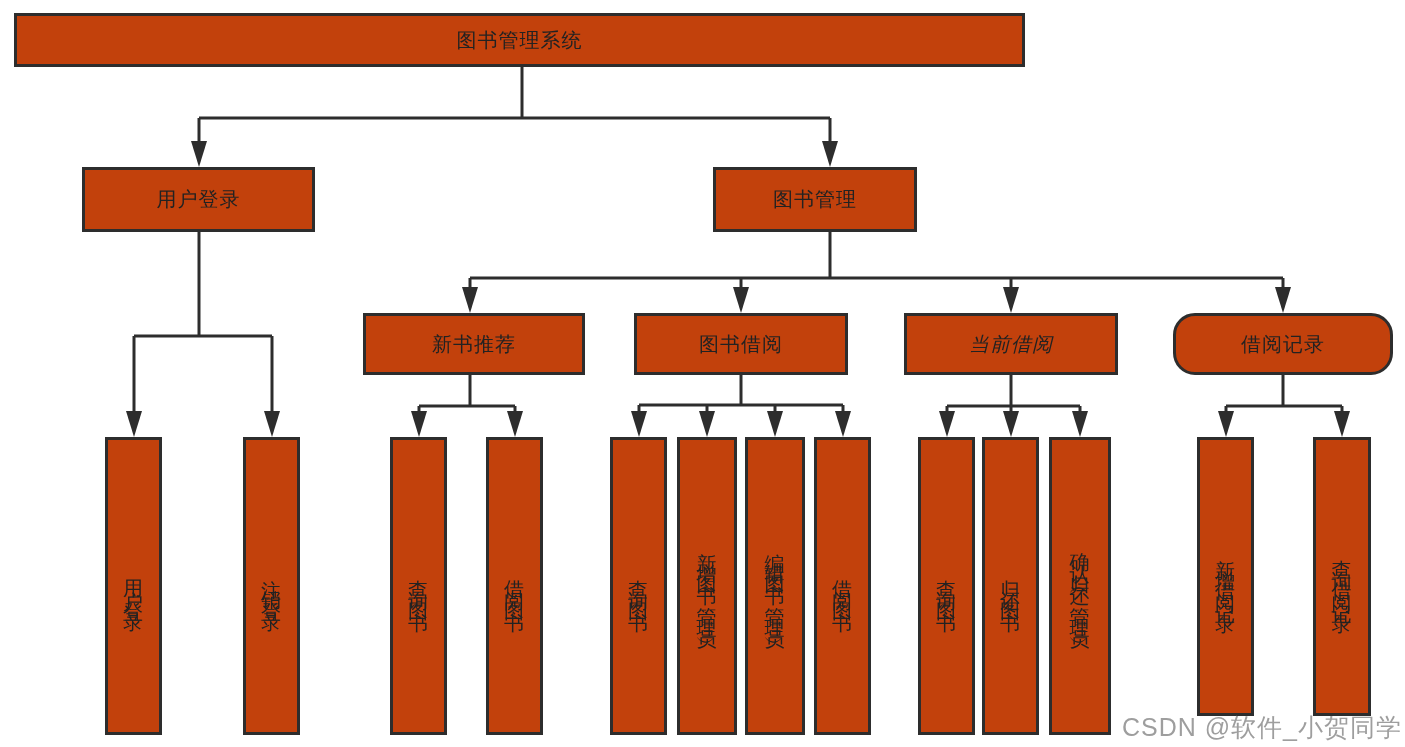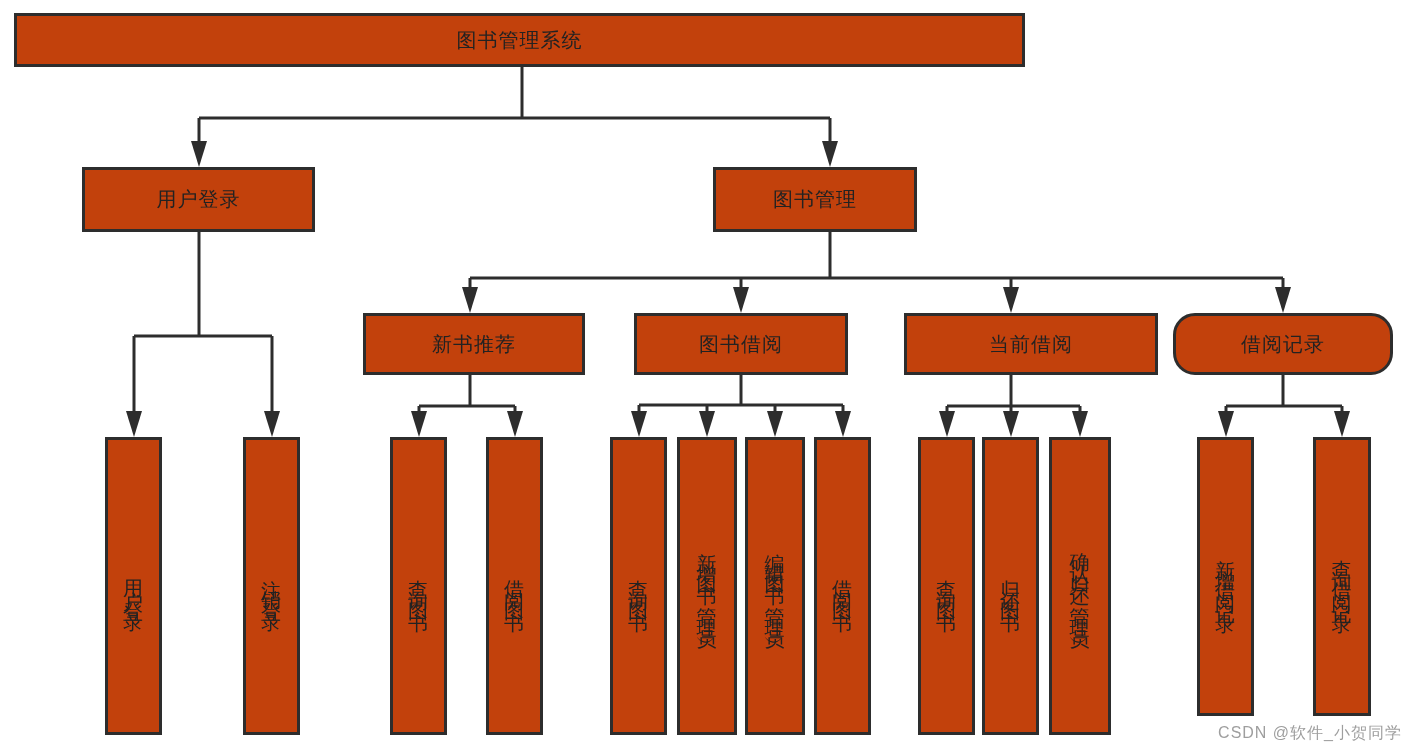--- a/index.html
+++ b/index.html
@@ -32,40 +32,40 @@
     font-size:20px;
     color:#222222;
   }
   
   .root  { left:14px;  top:13px;  width:1011px; height:54px; }
   .l2a   { left:82px;  top:167px; width:233px;  height:65px; }
   .l2b   { left:713px; top:167px; width:204px;  height:65px;text-align:center; }
   .l3    { top:313px; height:62px; }
   .l3a   { left:363px;  width:222px;text-align:center; }
   .l3b   { left:634px;  width:214px; }
-  .l3c   { left:904px;  width:254px; }
+  .l3c   { left:904px;  width:214px;font-style:italic; }
   .l3d   { left:1173px; width:220px;border-radius:22px; }
   .leaf  { top:437px; height:298px; width:57px; }
   .lf1   { left:105px; }
   .lf2   { left:243px; }
   .lf3   { left:390px; }
   .lf4   { left:486px; }
   .lf5   { left:610px; }
   .lf6   { left:677px; width:60px; }
   .lf7   { left:745px; width:60px; }
   .lf8   { left:814px; }
   .lf9   { left:918px; }
   .lf10  { left:982px; }
   .lf11  { left:1049px; width:62px; }
   .lf12  { left:1197px; height:279px; }
   .lf13  { left:1313px; width:58px; height:279px; }
   .watermark {
     position:absolute;
     right:3px; bottom:3px;
-    font-size:16px;
+    font-size:25px;
     color:#9e9e9e;
     letter-spacing:1px;
     z-index:5;
   }
 </style>
 </head>
 <body>
 
 <div id="canvas">
 

